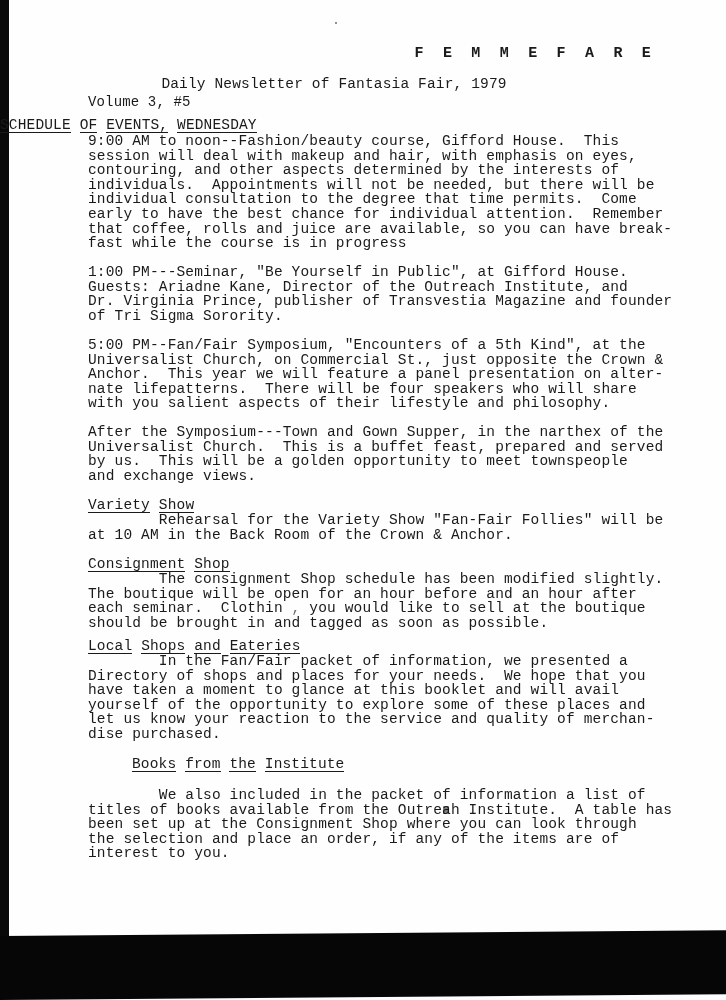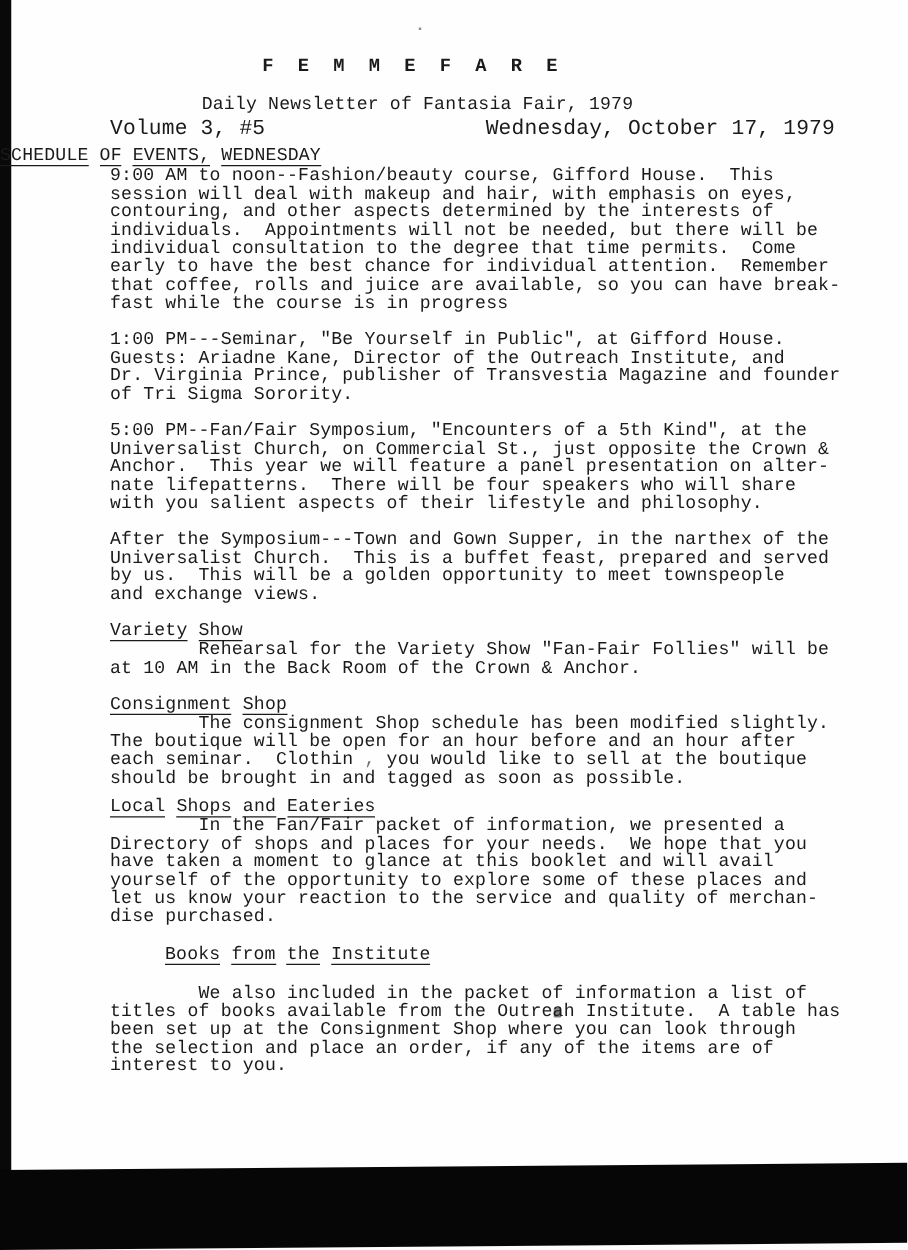--- a/index.html
+++ b/index.html
@@ -60,21 +60,21 @@
     left: 0;
     top: 0;
     width: 726px;
   }
 
   .masthead {
     position: absolute;
     left: 0;
     top: 45px;
     width: 656px;
-    text-align: center;
+    text-align: right;
     font-size: 15px;
     letter-spacing: 5.2px;
     font-weight: 700;
     text-indent: 5.2px;
   }
 
   .subtitle {
     position: absolute;
     left: 0;
     top: 76px;
@@ -82,21 +82,21 @@
     text-align: center;
     font-size: 14.5px;
     letter-spacing: 0.15px;
   }
 
   .volline {
     position: absolute;
     left: 88px;
     top: 94px;
     width: 580px;
-    font-size: 17px;
+    font-size: 14px;
     letter-spacing: 0.15px;
     display: flex;
     justify-content: space-between;
   }
 
   .sched-head {
     position: absolute;
     left: 0;
     top: 117px;
     width: 726px;
@@ -151,21 +151,20 @@
   <div class="scan-speck"></div>
 
   <div class="doc">
 
     <div class="masthead">F E M M E   F A R E</div>
 
     <div class="subtitle">Daily Newsletter of Fantasia Fair, 1979</div>
 
     <div class="volline">
       <span>Volume 3, #5</span>
-      <span>Wednesday, October 17, 1979</span>
     </div>
 
     <div class="sched-head"><span class="u">SCHEDULE</span> <span class="u">OF</span> <span class="u">EVENTS,</span> <span class="u">WEDNESDAY</span></div>
 
     <div class="body-block" style="top:134px;">9:00 AM to noon--Fashion/beauty course, Gifford House.  This
 session will deal with makeup and hair, with emphasis on eyes,
 contouring, and other aspects determined by the interests of
 individuals.  Appointments will not be needed, but there will be
 individual consultation to the degree that time permits.  Come
 early to have the best chance for individual attention.  Remember

